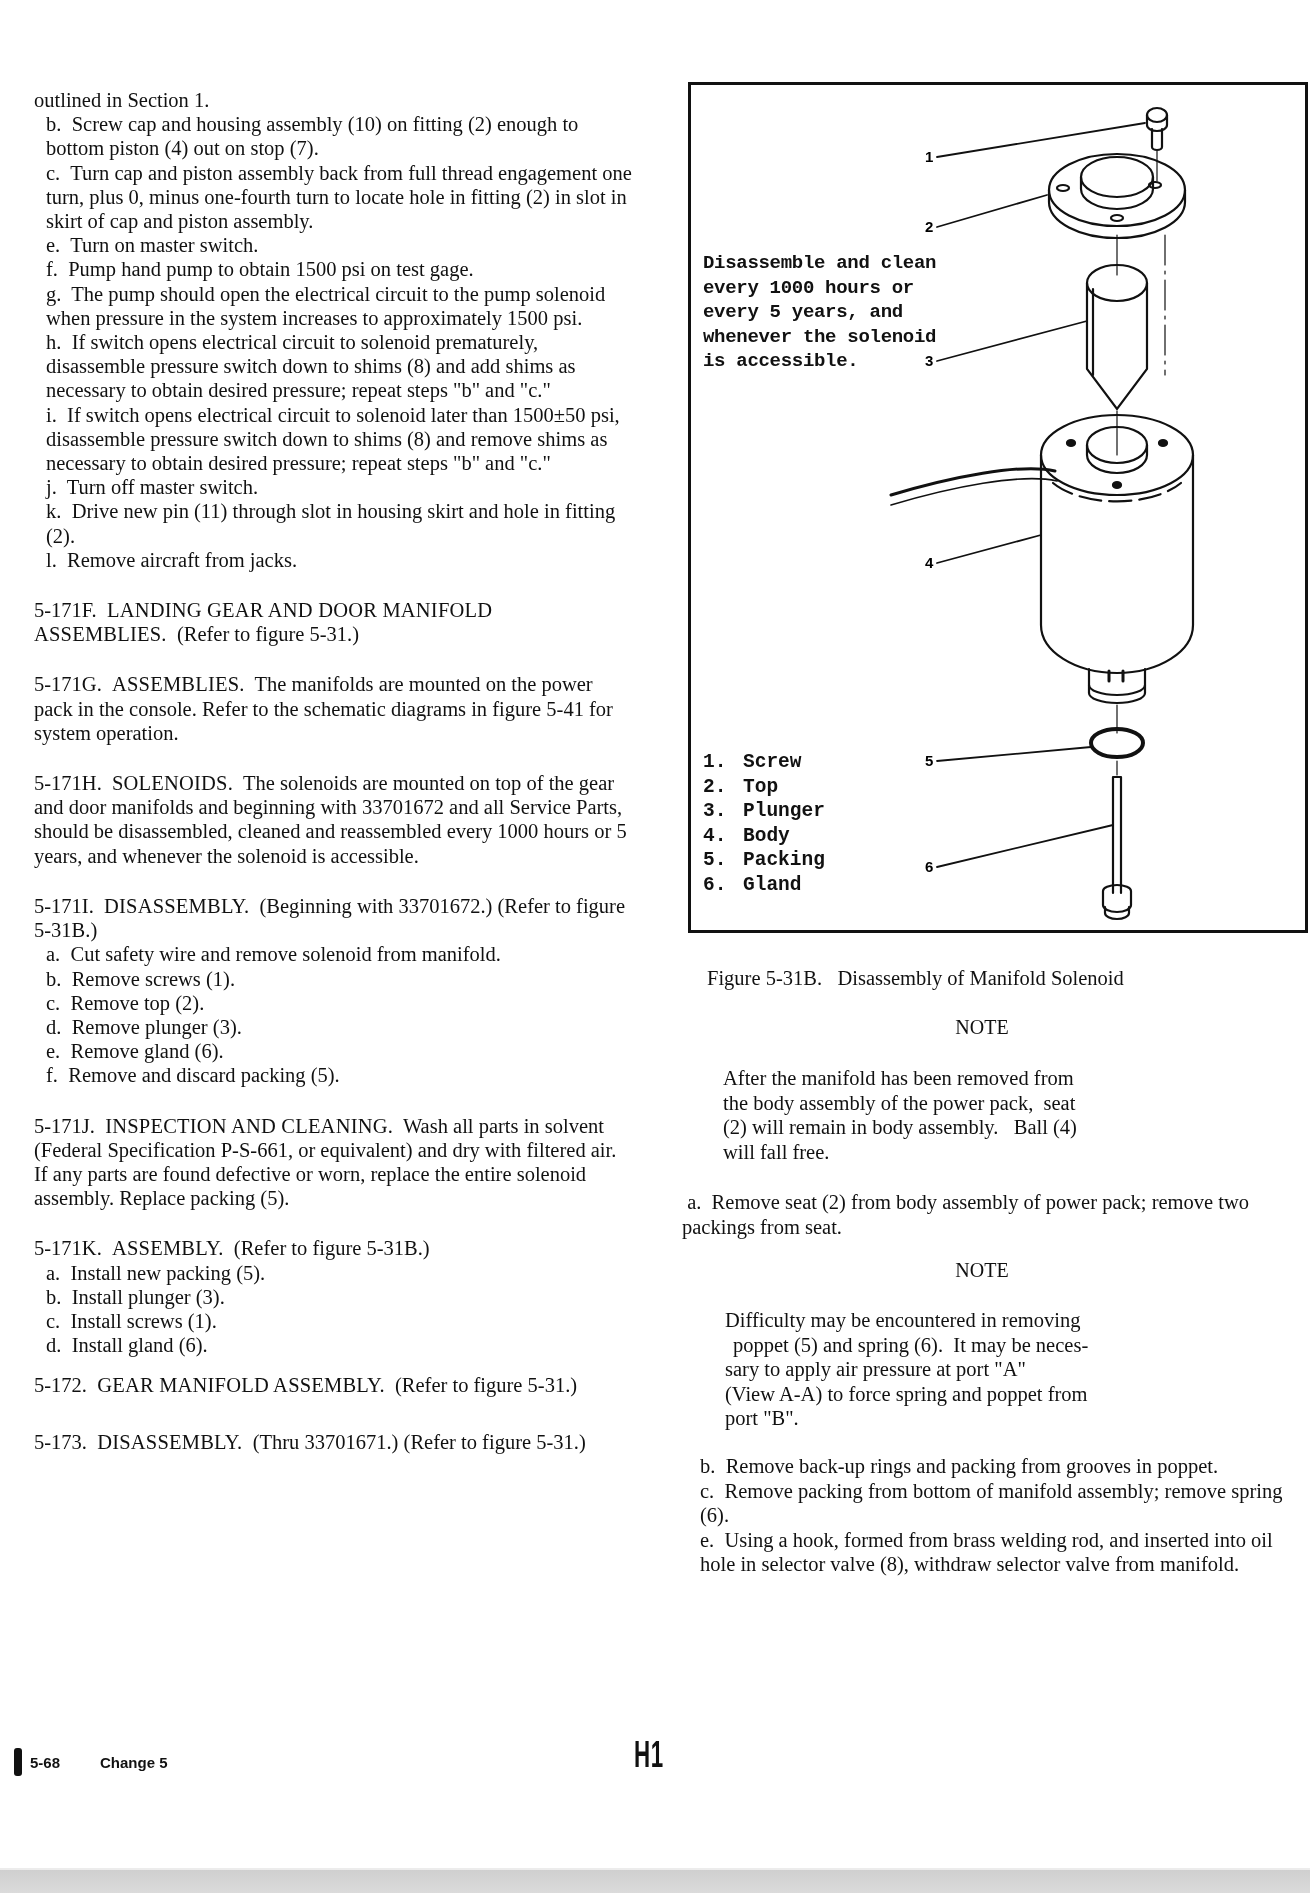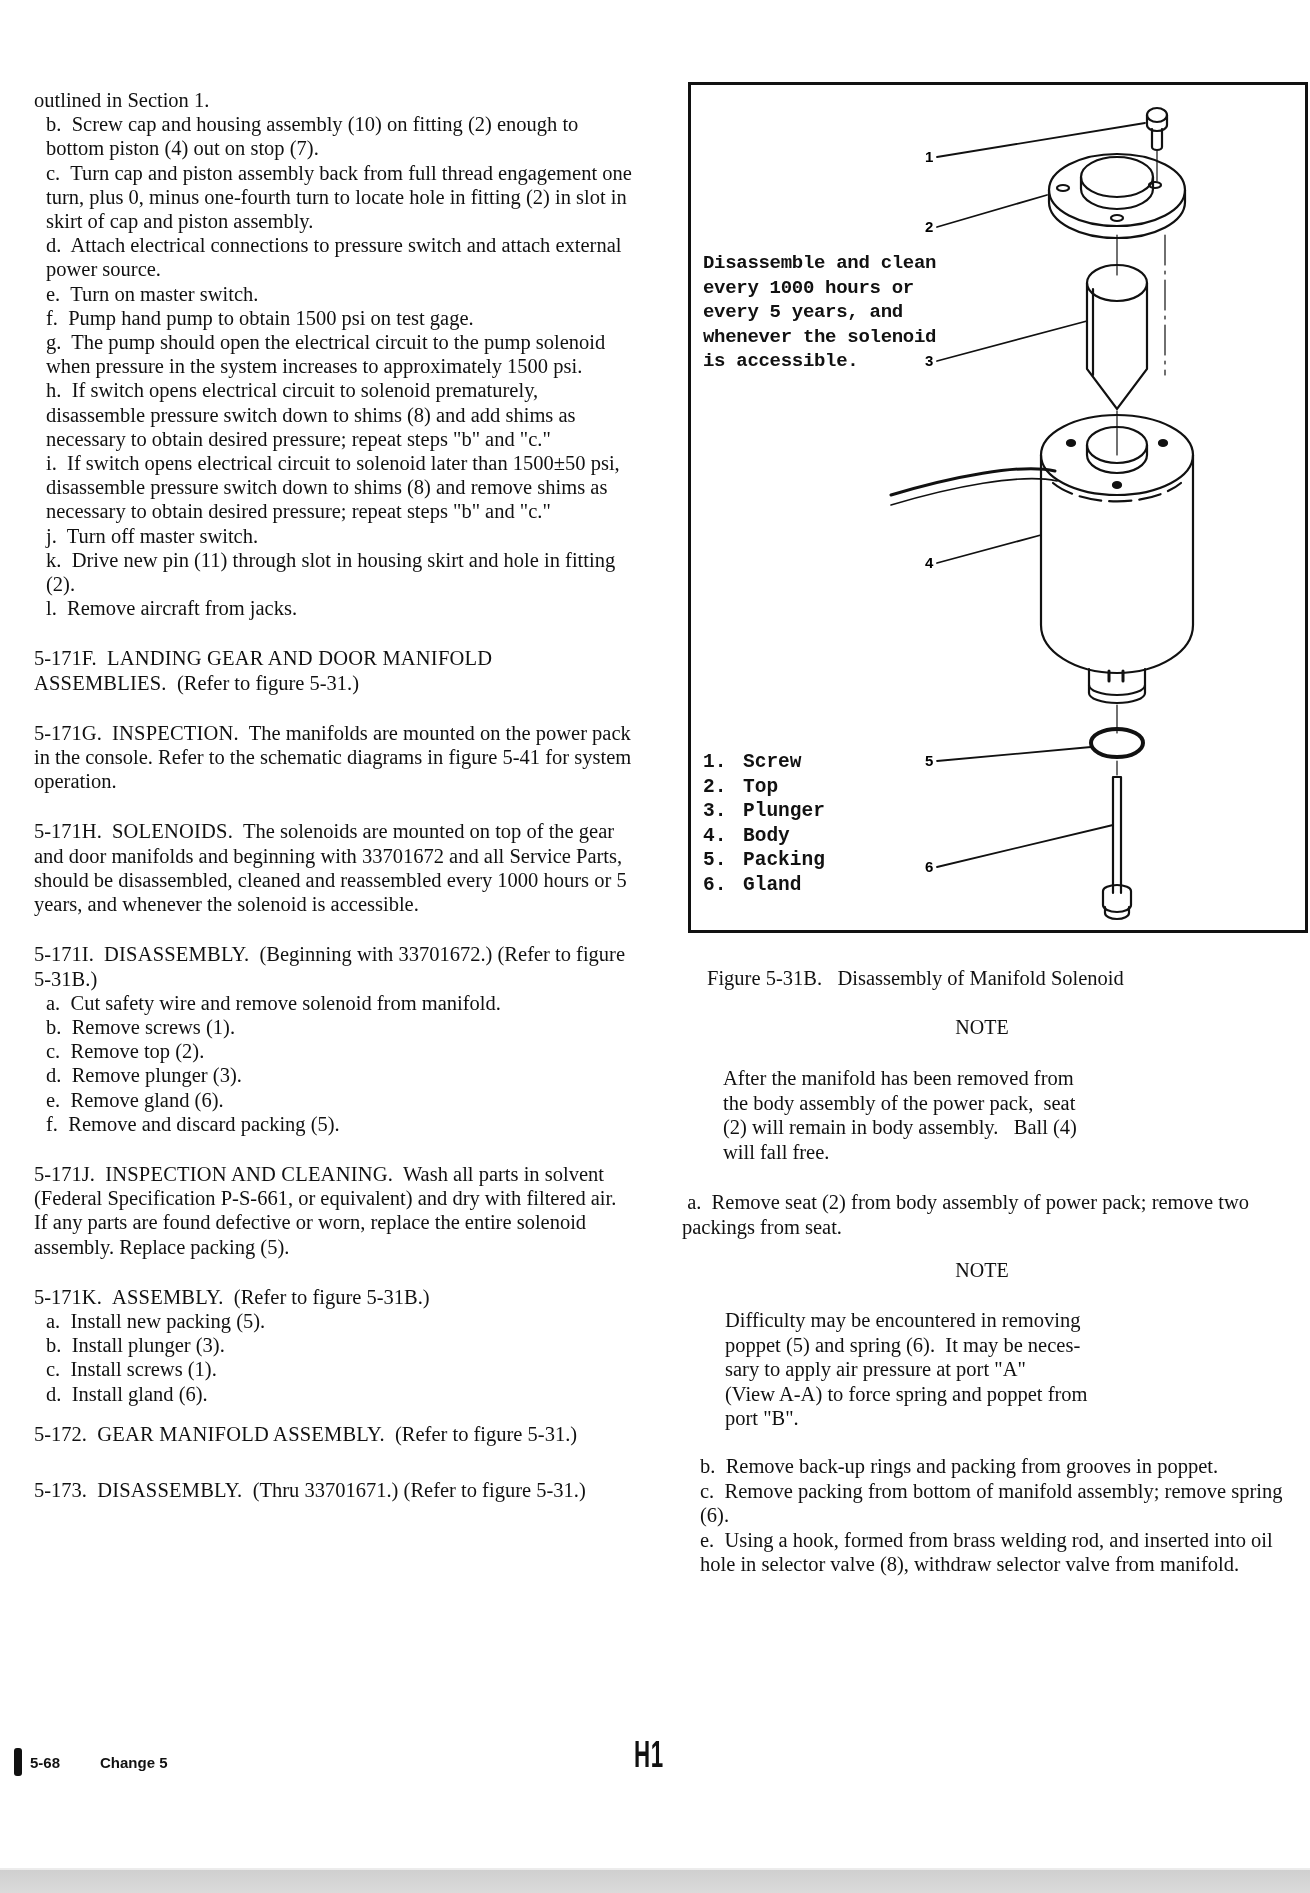--- a/index.html
+++ b/index.html
@@ -45,40 +45,39 @@
 </head>
 <body>
 
 <div class="page">
 
   <div class="col-left">
     <p>outlined in Section 1.</p>
     <div>
       <p class="indent step"><span>b.</span>&nbsp; <span>Screw cap and housing assembly (10) on fitting (2) enough to bottom piston (4) out on stop (7).</span></p>
       <p class="indent step"><span>c.</span>&nbsp; <span>Turn cap and piston assembly back from full thread engagement one turn, plus 0, minus one-fourth turn to locate hole in fitting (2) in slot in skirt of cap and piston assembly.</span></p>
-      <p class="indent step"><span>d.</span>&nbsp; <span>Attach electrical connections to pressure switch and attach external power source.</span></p>
       <p class="indent step"><span>e.</span>&nbsp; <span>Turn on master switch.</span></p>
       <p class="indent step"><span>f.</span>&nbsp; <span>Pump hand pump to obtain 1500 psi on test gage.</span></p>
       <p class="indent step"><span>g.</span>&nbsp; <span>The pump should open the electrical circuit to the pump solenoid when pressure in the system increases to approximately 1500 psi.</span></p>
       <p class="indent step"><span>h.</span>&nbsp; <span>If switch opens electrical circuit to solenoid prematurely, disassemble pressure switch down to shims (8) and add shims as necessary to obtain desired pressure; repeat steps "b" and "c."</span></p>
       <p class="indent step"><span>i.</span>&nbsp; <span>If switch opens electrical circuit to solenoid later than 1500±50 psi, disassemble pressure switch down to shims (8) and remove shims as necessary to obtain desired pressure; repeat steps "b" and "c."</span></p>
       <p class="indent step"><span>j.</span>&nbsp; <span>Turn off master switch.</span></p>
       <p class="indent step"><span>k.</span>&nbsp; <span>Drive new pin (11) through slot in housing skirt and hole in fitting (2).</span></p>
       <p class="indent step"><span>l.</span>&nbsp; <span>Remove aircraft from jacks.</span></p>
     </div>
 
     <p class="sec">
       <span>5-171F.</span>&nbsp;
       <span class="sec-title">LANDING GEAR AND DOOR MANIFOLD ASSEMBLIES.</span>&nbsp;
       <span>(Refer to figure 5-31.)</span>
     </p>
 
     <p class="sec">
       <span>5-171G.</span>&nbsp;
-      <span class="sec-title">INSPECTION.</span>&nbsp;
+      <span class="sec-title">ASSEMBLIES.</span>&nbsp;
       <span>The manifolds are mounted on the power pack in the console. Refer to the schematic diagrams in figure 5-41 for system operation.</span>
     </p>
 
     <p class="sec">
       <span>5-171H.</span>&nbsp;
       <span class="sec-title">SOLENOIDS.</span>&nbsp;
       <span>The solenoids are mounted on top of the gear and door manifolds and beginning with 33701672 and all Service Parts, should be disassembled, cleaned and reassembled every 1000 hours or 5 years, and whenever the solenoid is accessible.</span>
     </p>
 
     <div class="sec">
@@ -252,21 +251,21 @@
     <div style="white-space:pre;">will fall free.</div>
   </div>
 
   <p class="r-step" style="left:682px; top:1190px;">
     &nbsp;<span>a.</span>&nbsp; <span>Remove seat (2) from body assembly of power pack; remove two packings from seat.</span>
   </p>
 
   <div class="note-head" style="left:682px; top:1259px;">NOTE</div>
   <div class="note-body" style="left:725px; top:1308px;">
     <div style="white-space:pre;">Difficulty may be encountered in removing</div>
-    <div style="white-space:pre;">poppet (5) and spring (6).  It may be neces-</div>
+    <div style="white-space:pre;margin-left:8px;">poppet (5) and spring (6).  It may be neces-</div>
     <div style="white-space:pre;">sary to apply air pressure at port "A"</div>
     <div style="white-space:pre;">(View A-A) to force spring and poppet from</div>
     <div style="white-space:pre;">port "B".</div>
   </div>
 
   <div class="r-step" style="left:688px; top:1454px;">
     <p class="indent"><span>b.</span>&nbsp; <span>Remove back-up rings and packing from grooves in poppet.</span></p>
     <p class="indent"><span>c.</span>&nbsp; <span>Remove packing from bottom of manifold assembly; remove spring (6).</span></p>
     <p class="indent"><span>e.</span>&nbsp; <span>Using a hook, formed from brass welding rod, and inserted into oil hole in selector valve (8), withdraw selector valve from manifold.</span></p>
   </div>

